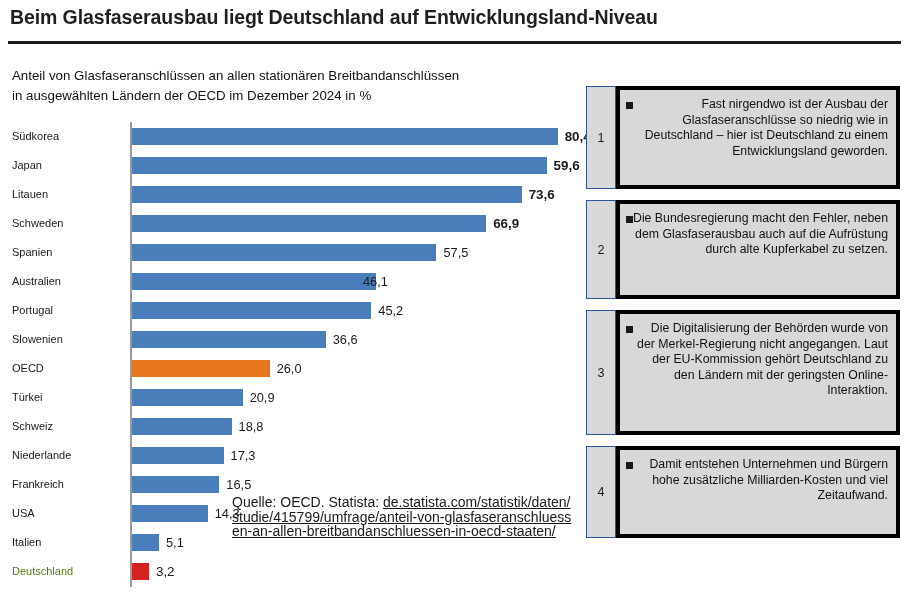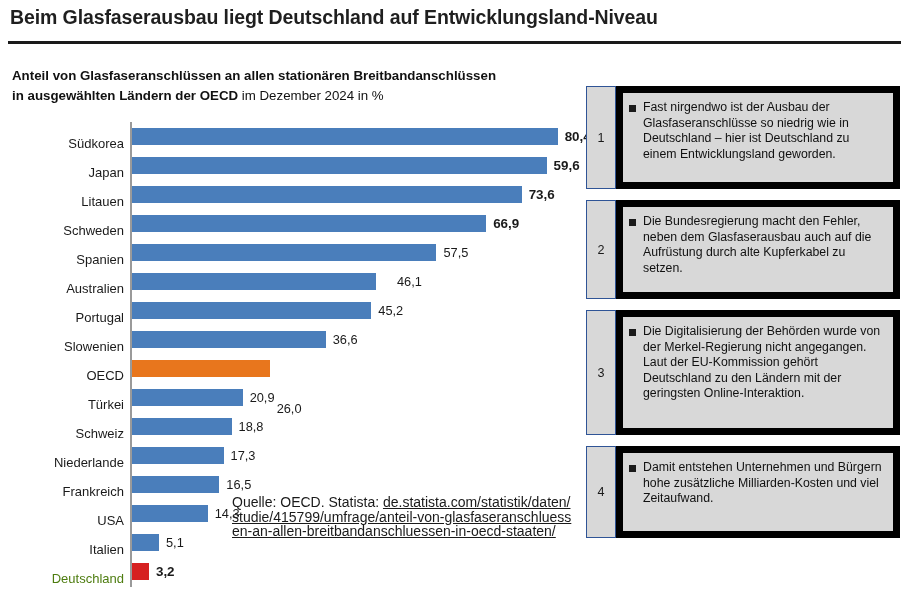--- a/index.html
+++ b/index.html
@@ -36,21 +36,21 @@
 
   
   .subtitle {
     position: absolute;
     left: 12px; top: 66px;
     width: 580px;
     font-size: 13.3px;
     color: #111111;
     line-height: 20px;
   }
-  .subtitle b { font-weight: bold; text-align: center; }
+  .subtitle b { font-weight: normal; text-align: center; }
   .subtitle .reg { font-weight: normal; }
 
   
   .chart {
     position: absolute;
     left: 12px; top: 122px;
     width: 585px; height: 478px;
   }
   .axis-line {
     position: absolute;
@@ -58,24 +58,23 @@
     width: 2px; height: 465px;
     background: #9a9a9a;
   }
   .row {
     position: absolute;
     left: 0; height: 29px;
     width: 585px;
   }
   .row .cat {
     position: absolute;
-    left: 0; top: 12px;
+    left: 0; top: 6px;
     width: 112px;
-    text-align: right;
-    font-size: 13px;
+    font-size: 11px;
     color: #1a1a1a;
     white-space: nowrap;
   }
   .row .bar {
     position: absolute;
     left: 120px; top: 4px;
     height: 17px;
     background: #4a7ebb;
   }
   .row .val {
@@ -83,21 +82,21 @@
     top: 5px;
     font-size: 12.8px;
     color: #1a1a1a;
     white-space: nowrap;
   }
   .row.bold .val { font-weight: bold; font-size: 13.4px; }
   .row.bold .cat { font-weight: normal; }
   .row.highlight-oecd .bar { background: #e8761d; }
   .row.highlight-de .bar { background: #d62121; }
   .row.highlight-de .cat { color: #4d7c0f; }
-  .row.highlight-de .val { font-weight: bold; }
+  .row.highlight-de .val { font-weight: normal; }
 
   
   .source {
     position: absolute;
     left: 232px; top: 495px;
     width: 340px;
     font-size: 14px;
     color: #1a1a1a;
     line-height: 14.5px;
   }
@@ -123,25 +122,26 @@
     border: 1px solid #2f5496;
     background: #d8d8d8;
     display: flex;
     align-items: center;
     justify-content: center;
     font-size: 12.6px;
     color: #1a1a1a;
   }
   .note-body {
     flex: 1 1 auto;
-    border: 7px solid #000000;
+    border: 4px solid #000000;
     background: #d8d8d8;
     padding: 7px 8px 7px 6px;
     display: flex;
-    gap: 7px;
+    gap: 0;
+    text-align: right;
   }
   .note-bullet {
     flex: 0 0 auto;
     width: 7px; height: 7px;
     background: #1a1a1a;
     margin-top: 5px;
   }
   .note-text {
     font-size: 12.3px;
     line-height: 15.6px;
@@ -186,36 +186,36 @@
         <div class="val" style="left: 481.176px;">66,9</div>
       </div>
       <div class="row" style="top: 118px;">
         <div class="cat">Spanien</div>
         <div class="bar" style="width: 304.412px; background: rgb(74, 126, 187);"></div>
         <div class="val" style="left: 431.412px;">57,5</div>
       </div>
       <div class="row" style="top: 147px;">
         <div class="cat">Australien</div>
         <div class="bar" style="width: 244.059px; background: rgb(74, 126, 187);"></div>
-        <div class="val" style="left: 385px;">46,1</div>
+        <div class="val" style="left: 351px;">46,1</div>
       </div>
       <div class="row" style="top: 176px;">
         <div class="cat">Portugal</div>
         <div class="bar" style="width: 239.294px; background: rgb(74, 126, 187);"></div>
         <div class="val" style="left: 366.294px;">45,2</div>
       </div>
       <div class="row" style="top: 205px;">
         <div class="cat">Slowenien</div>
         <div class="bar" style="width: 193.765px; background: rgb(74, 126, 187);"></div>
         <div class="val" style="left: 320.765px;">36,6</div>
       </div>
       <div class="row highlight-oecd" style="top: 234px;">
         <div class="cat">OECD</div>
         <div class="bar" style="width: 137.647px; background: rgb(232, 118, 29);"></div>
-        <div class="val" style="left: 264.647px; margin-top: 40px;">26,0</div>
+        <div class="val" style="left: 264.647px;">26,0</div>
       </div>
       <div class="row" style="top: 263px;">
         <div class="cat">Türkei</div>
         <div class="bar" style="width: 110.647px; background: rgb(74, 126, 187);"></div>
         <div class="val" style="left: 237.647px;">20,9</div>
       </div>
       <div class="row" style="top: 292px;">
         <div class="cat">Schweiz</div>
         <div class="bar" style="width: 99.5294px; background: rgb(74, 126, 187);"></div>
         <div class="val" style="left: 226.529px;">18,8</div>

